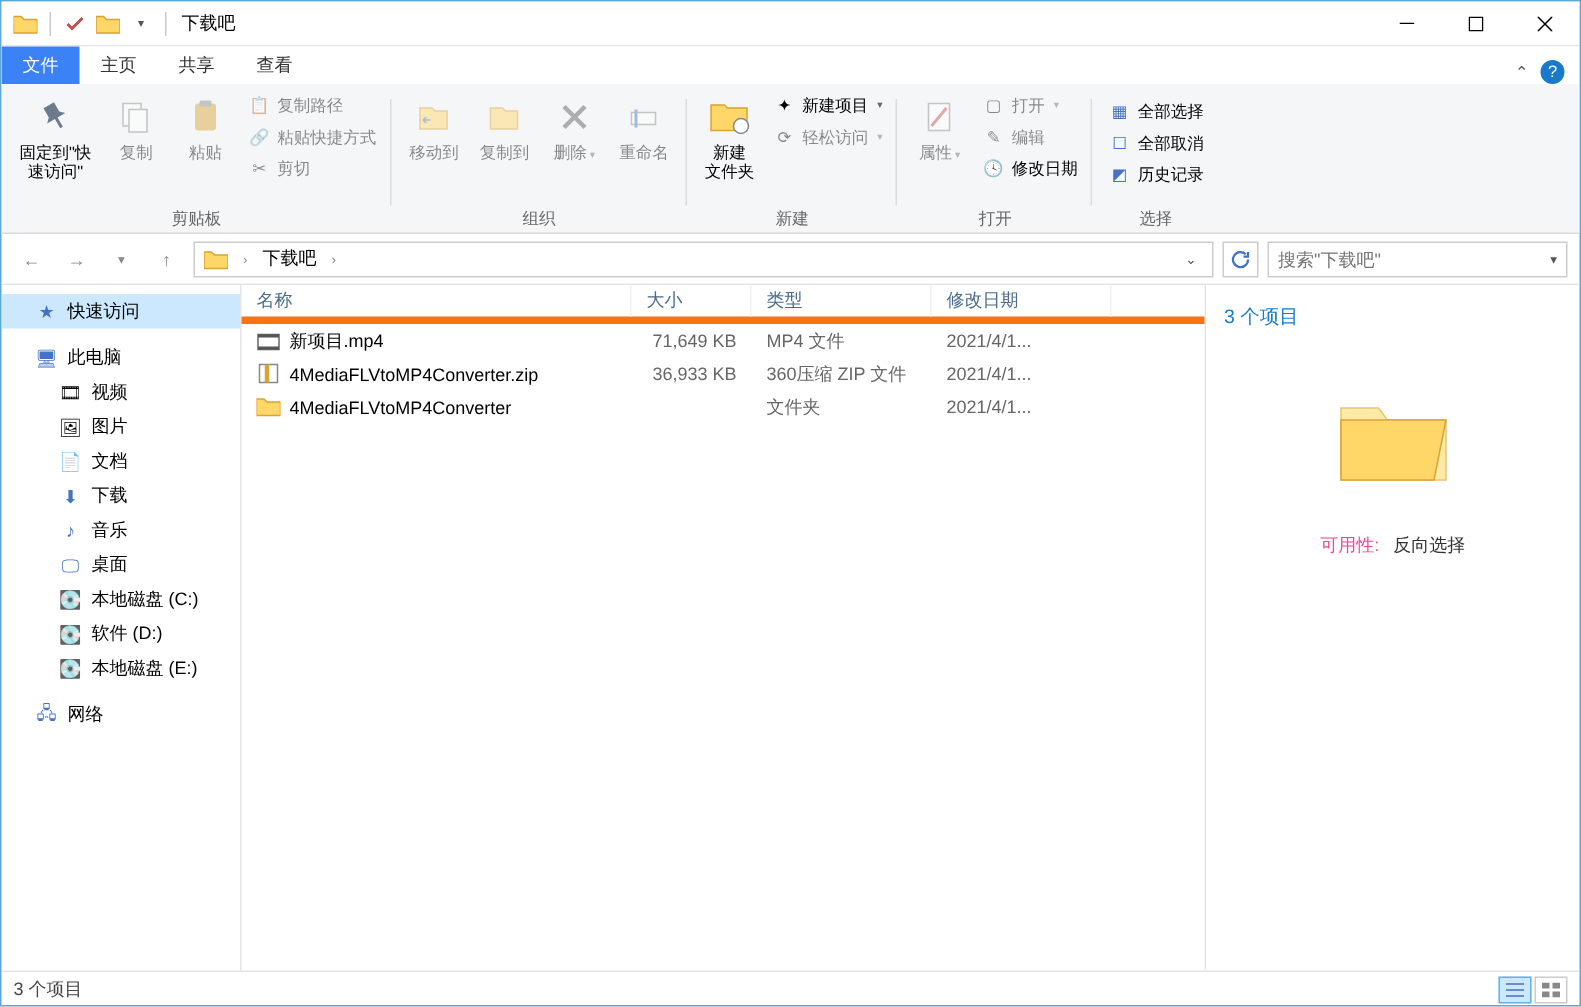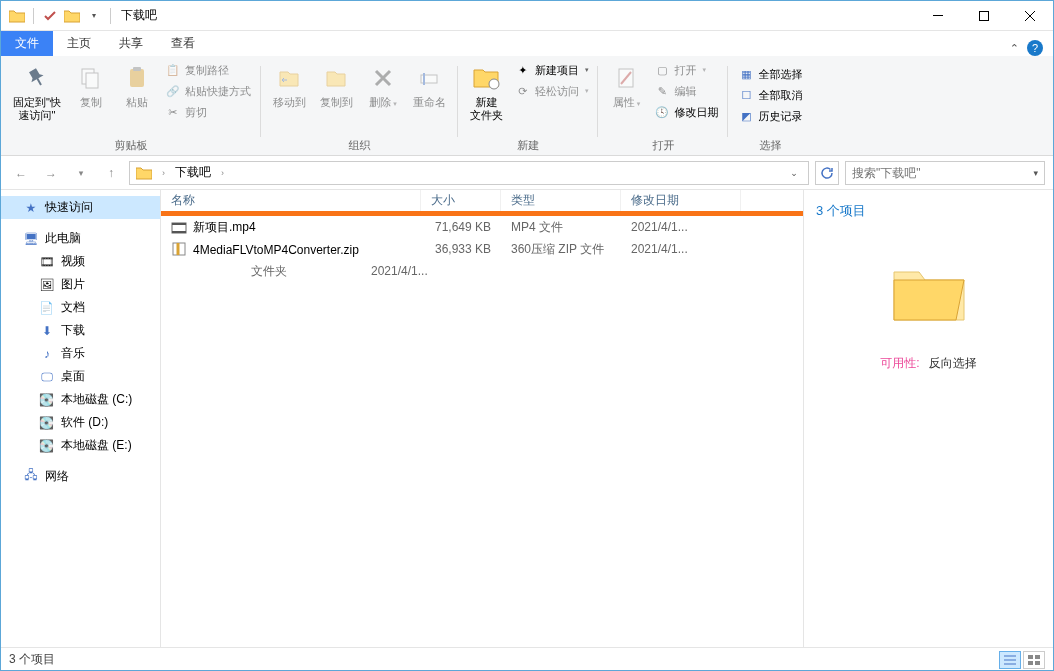--- a/index.html
+++ b/index.html
@@ -422,20 +422,28 @@
                 <path d="M7 2v12" stroke="#d9a334" stroke-width="3"></path>
               </svg>
             </span>
             <span>4MediaFLVtoMP4Converter.zip</span>
           </div>
           <div class="fc size">36,933 KB</div>
           <div class="fc type">360压缩 ZIP 文件</div>
           <div class="fc date">2021/4/1...</div>
         </div>
         <div class="file-row">
+          <div class="fc name">
+            <span class="file-icon">
+              <svg width="16" height="14" viewBox="0 0 16 14">
+                <path d="M0 2h5l2 2h9v9H0z" fill="#ffd768" stroke="#d9a334"></path>
+              </svg>
+            </span>
+            <span>4MediaFLVtoMP4Converter</span>
+          </div>
           <div class="fc size"></div>
           <div class="fc type">文件夹</div>
           <div class="fc date">2021/4/1...</div>
         </div>
       </div>
   </div>
 
   <div class="preview">
     <div class="preview-title">3 个项目</div>
     <svg class="folder-big" viewBox="0 0 80 65">

